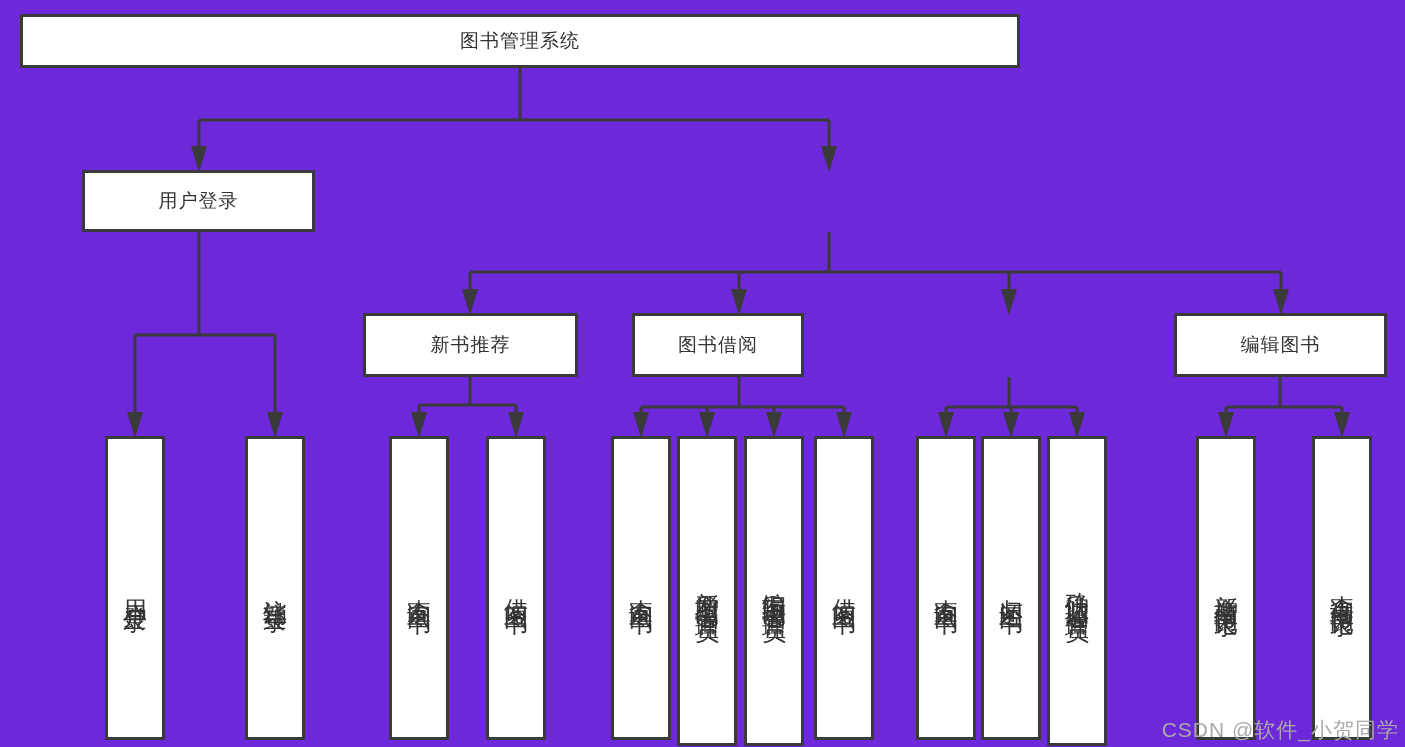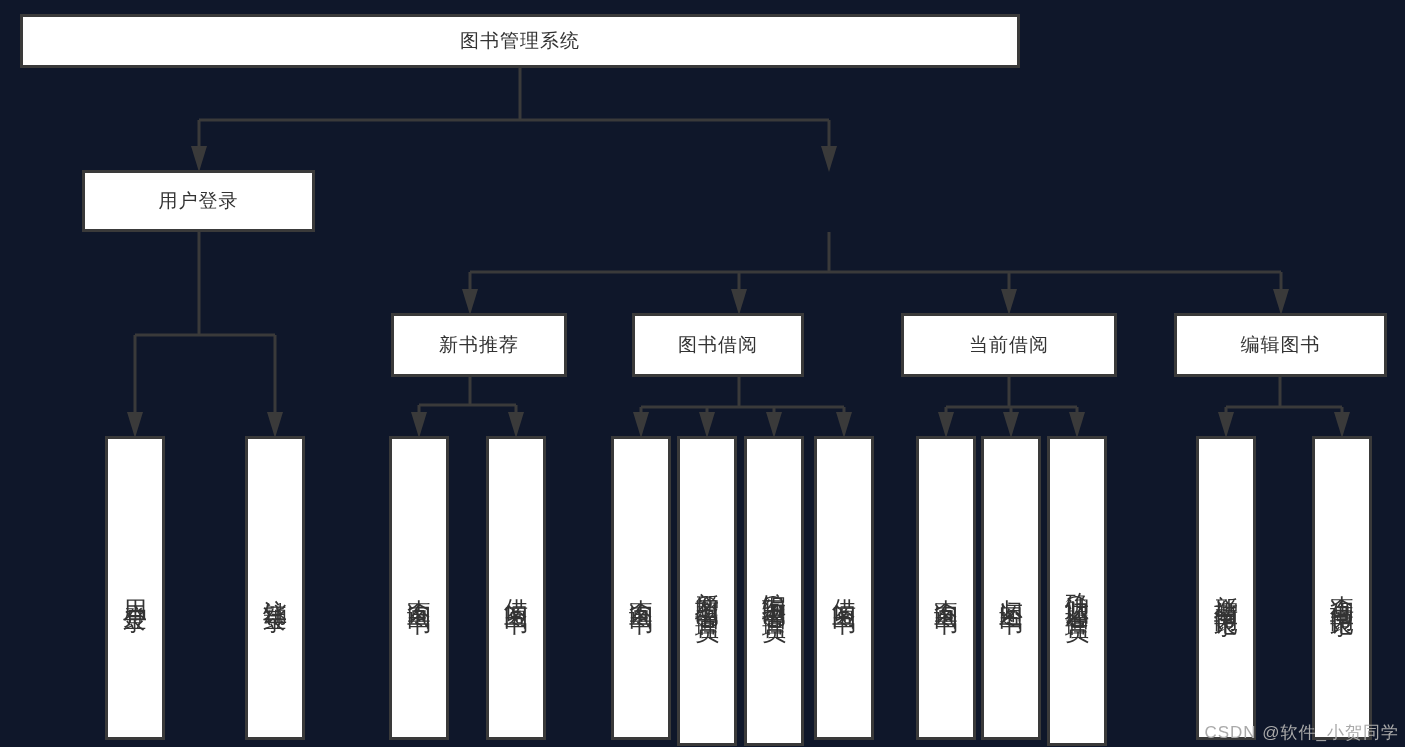--- a/index.html
+++ b/index.html
@@ -5,21 +5,21 @@
   html, body {
     margin: 0;
     padding: 0;
     background: #ffffff;
     font-family: "Liberation Sans", "DejaVu Sans", sans-serif;
   }
   .canvas {
     position: relative;
     width: 1405px;
     height: 747px;
-    background: #0f172a;
+    background: #6d28d9;
     overflow: hidden;
   }
   .connectors {
     position: absolute;
     left: 0;
     top: 0;
     width: 1405px;
     height: 747px;
   }
   .node {
@@ -41,21 +41,21 @@
     writing-mode: vertical-rl;
     font-size: 24px;
     letter-spacing: 4px;
     line-height: 1;
     white-space: nowrap;
   }
   .watermark {
     position: absolute;
     right: 6px;
     bottom: 3px;
-    font-size: 17px;
+    font-size: 21px;
     color: #a9a9a9;
     letter-spacing: 1px;
     white-space: nowrap;
     z-index: 5;
   }
 </style>
 </head>
 <body>
 
 <div class="canvas">
@@ -90,23 +90,22 @@
       <polygon points="1077,438 1069,412 1085,412"></polygon>
       <polygon points="1226,438 1218,412 1234,412"></polygon>
       <polygon points="1342,438 1334,412 1350,412"></polygon>
     </g>
   </svg>
 
   <div class="node hbox" style="left:20px; top:14px; width:1000px; height:54px;">图书管理系统</div>
 
   <div class="node hbox" style="left:82px; top:170px; width:233px; height:62px;">用户登录</div>
 
-  <div class="node hbox" style="left:363px; top:313px; width:176px; height:64px;margin-left:28px;">新书推荐</div>
+  <div class="node hbox" style="left:363px; top:313px; width:215px; height:64px;">新书推荐</div>
   <div class="node hbox" style="left:632px; top:313px; width:172px; height:64px;">图书借阅</div>
-  <div class="node hbox" style="left:901px; top:313px; width:216px; height:64px;">当前借阅</div>
   <div class="node hbox" style="left:1174px; top:313px; width:213px; height:64px;">编辑图书</div>
 
   <div class="node vbox" style="left:105px; top:436px; width:60px; height:304px;">
     <span class="vtext">用户登录</span>
   </div>
   <div class="node vbox" style="left:245px; top:436px; width:60px; height:304px;">
     <span class="vtext">注销登录</span>
   </div>
 
   <div class="node vbox" style="left:389px; top:436px; width:60px; height:304px;">

